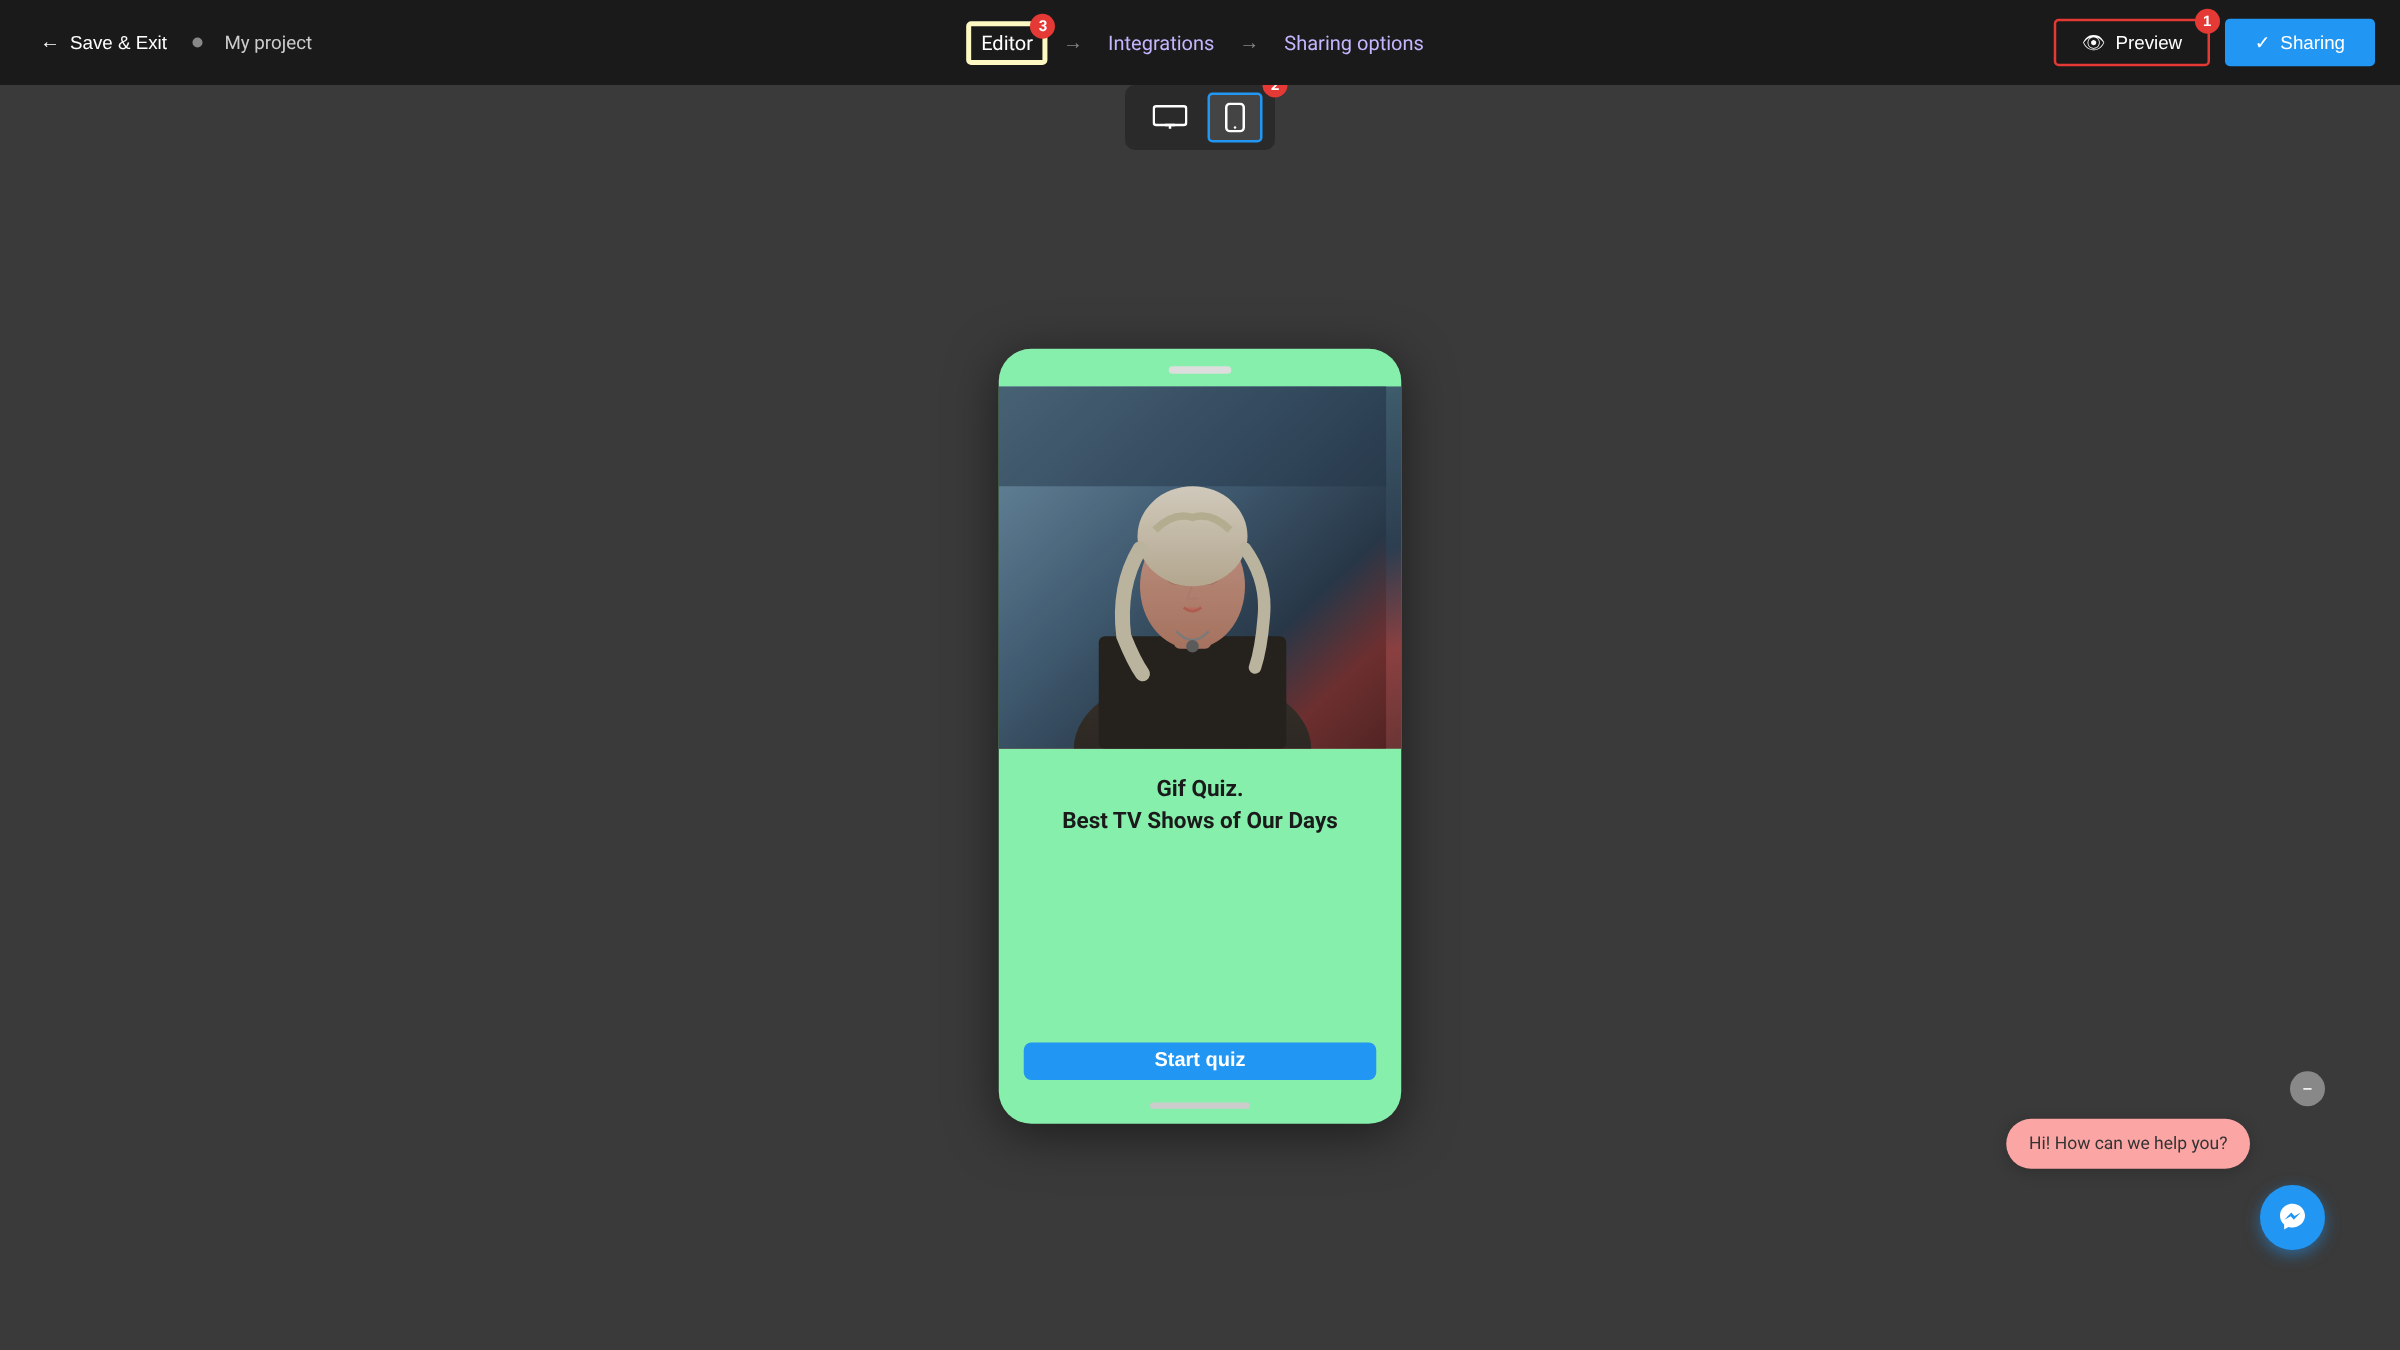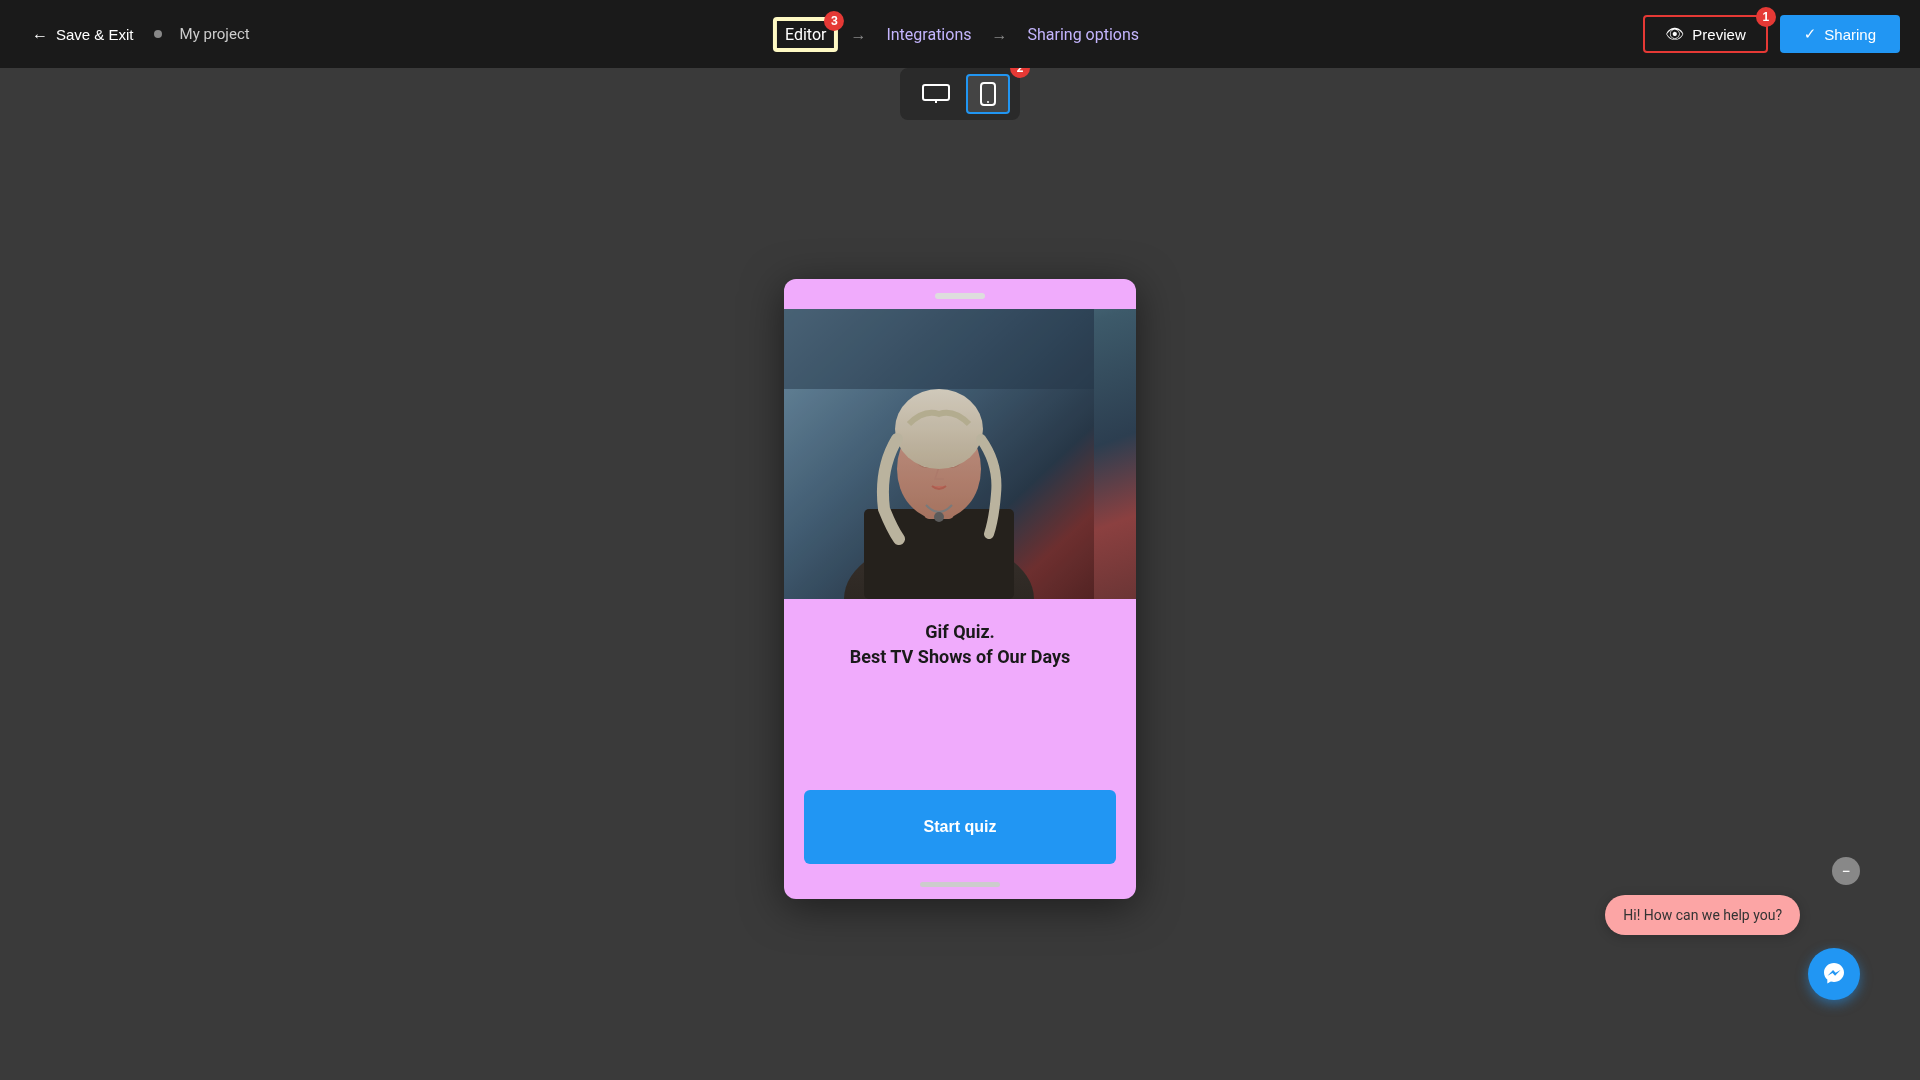--- a/index.html
+++ b/index.html
@@ -206,24 +206,24 @@
       width: 100%;
       height: calc(1080px - 68px);
       display: flex;
       align-items: center;
       justify-content: center;
       position: relative;
     }
 
     
     .phone-frame {
-      width: 352px;
+      width: 322px;
       height: 620px;
-      background: #f0abfc;
-      border-radius: 12px;
+      background: #86efac;
+      border-radius: 26px;
       box-shadow: 0 8px 40px rgba(0,0,0,0.5);
       overflow: hidden;
       position: relative;
       margin-top: 30px;
       display: flex;
       flex-direction: column;
     }
 
     .phone-speaker {
       width: 50px;
@@ -272,21 +272,21 @@
       color: #555;
       line-height: 1.6;
       margin-bottom: 20px;
     }
 
     .start-quiz-btn {
       background: #2196f3;
       color: #fff;
       border: none;
       border-radius: 6px;
-      padding: 28px 0;
+      padding: 6px 0;
       width: 100%;
       font-size: 16px;
       font-weight: 600;
       cursor: pointer;
       margin-top: auto;
     }
 
     .phone-home-bar {
       width: 80px;
       height: 5px;

